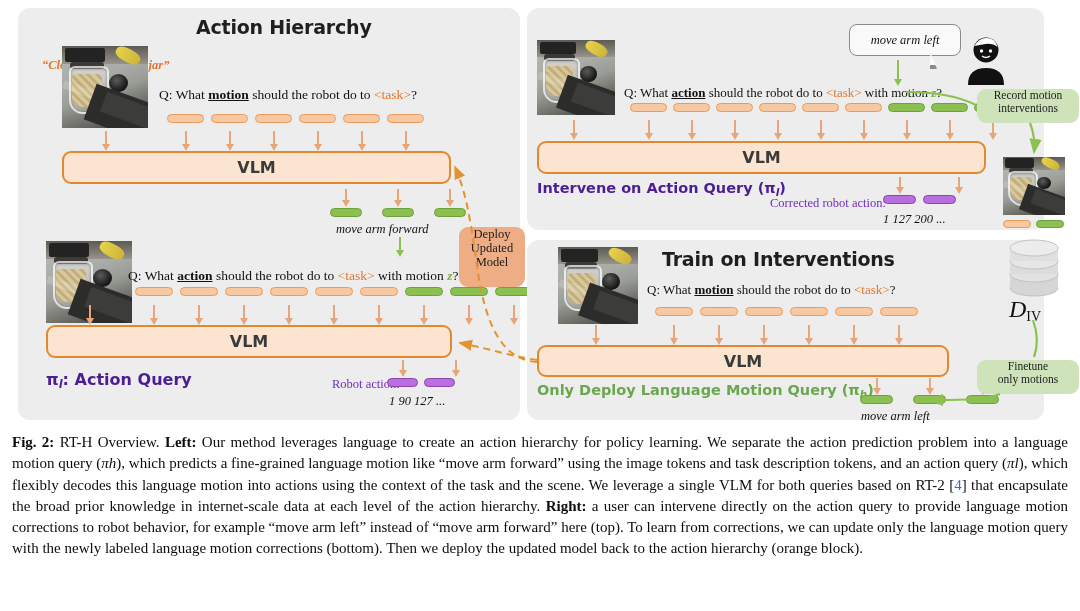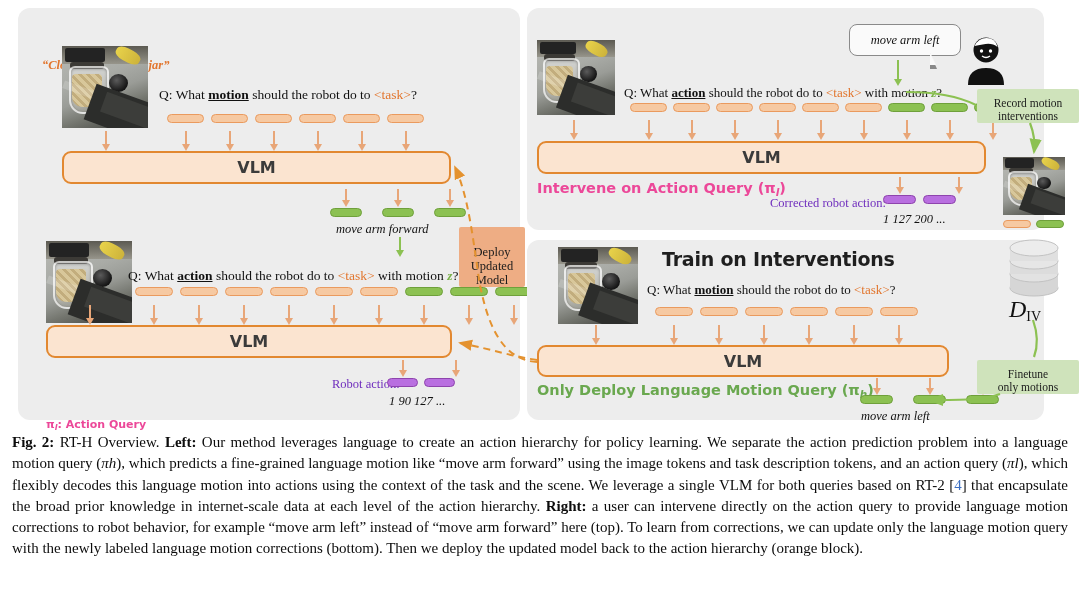--- a/index.html
+++ b/index.html
@@ -77,28 +77,28 @@
 
   
   .vlm{position:absolute;background:#fbe4d0;border:2px solid #e28830;
     border-radius:9px;display:flex;align-items:center;justify-content:center;
     font-family:"DejaVu Sans",sans-serif;font-weight:bold;color:#3b3b3b;font-size:16px;}
 
   
   .plabel{position:absolute;font-family:"DejaVu Sans",sans-serif;font-weight:bold;
     white-space:nowrap;}
   .plabel.green{color:#6aa84f;}
-  .plabel.purple{color:#ec4899;}
+  .plabel.purple{color:#4c1d95;}
   .sub{font-size:.72em;vertical-align:-0.28em;font-style:italic;}
 
   .ital{position:absolute;font-style:italic;white-space:nowrap;font-family:"Liberation Serif",serif;}
   .plabeltxt{position:absolute;white-space:nowrap;color:#6f2dbd;font-family:"Liberation Serif",serif;}
 
   
-  .callout{position:absolute;border-radius:2px;display:flex;align-items:flex-end;
+  .callout{position:absolute;border-radius:9px;display:flex;align-items:flex-start;
     justify-content:center;text-align:center;line-height:1.12;
     font-family:"Liberation Serif",serif;}
   .callout.orange{background:#eead84;color:#1b1b1b;}
   .callout.green{background:#cfe3bb;color:#1b1b1b;}
 
   
   #speech-bubble{position:absolute;background:#fafafa;border:1.4px solid #8a8a8a;
     border-radius:8px;display:flex;align-items:center;justify-content:center;
     font-style:italic;font-family:"Liberation Serif",serif;}
   #speech-tail{position:absolute;width:0;height:0;}
@@ -121,20 +121,21 @@
   .cite{color:#3b6fc4;}
   .mi{font-style:italic;font-family:"Liberation Serif",serif;}
 </style>
 </head>
 <body>
 
 <div class="fig">
 
   <div class="panel" id="panel-left"></div>
 
+  <div class="panel-title" style="left:196px;top:16px;font-size:19px;">Action Hierarchy</div>
 
   <div style="position:absolute;left:42px;top:22px;font-family:'Liberation Serif',serif;
               font-style:italic;font-weight:bold;font-size:12.5px;color:#e2762e;white-space:nowrap;margin-top:36px;">“Close the pistachio jar”</div>
 
   <div class="photo" style="left:62px;top:46px;width:86px;height:82px;">
     <div class="counter"></div>
       <div class="backwall"></div>
       <div class="blackbox"></div>
     <div class="banana"></div>
       <div class="lid"></div>
@@ -293,21 +294,21 @@
         <b></b>
       </div>
       <div class="arr" style="width: 38px; height: 20px;">
         <i></i>
         <b></b>
       </div>
     </div>
 
   <div class="vlm" style="left:46px;top:325px;width:402px;height:29px;">VLM</div>
 
-  <div class="plabel purple" style="left:46px;top:370px;font-size:11px;margin-top:48px;">
+  <div class="plabel purple" style="left:46px;top:370px;font-size:16px;">
     <span>π</span><span class="sub">l</span><span>: Action Query</span>
   </div>
 
   <div class="arrows" id="ah-act-arrows" style="left:387px;top:360px;height:17px;gap:22px;">
       <div class="arr" style="width: 31px; height: 17px;">
         <i></i>
         <b></b>
       </div>
       <div class="arr" style="width: 31px; height: 17px;">
         <i></i>

